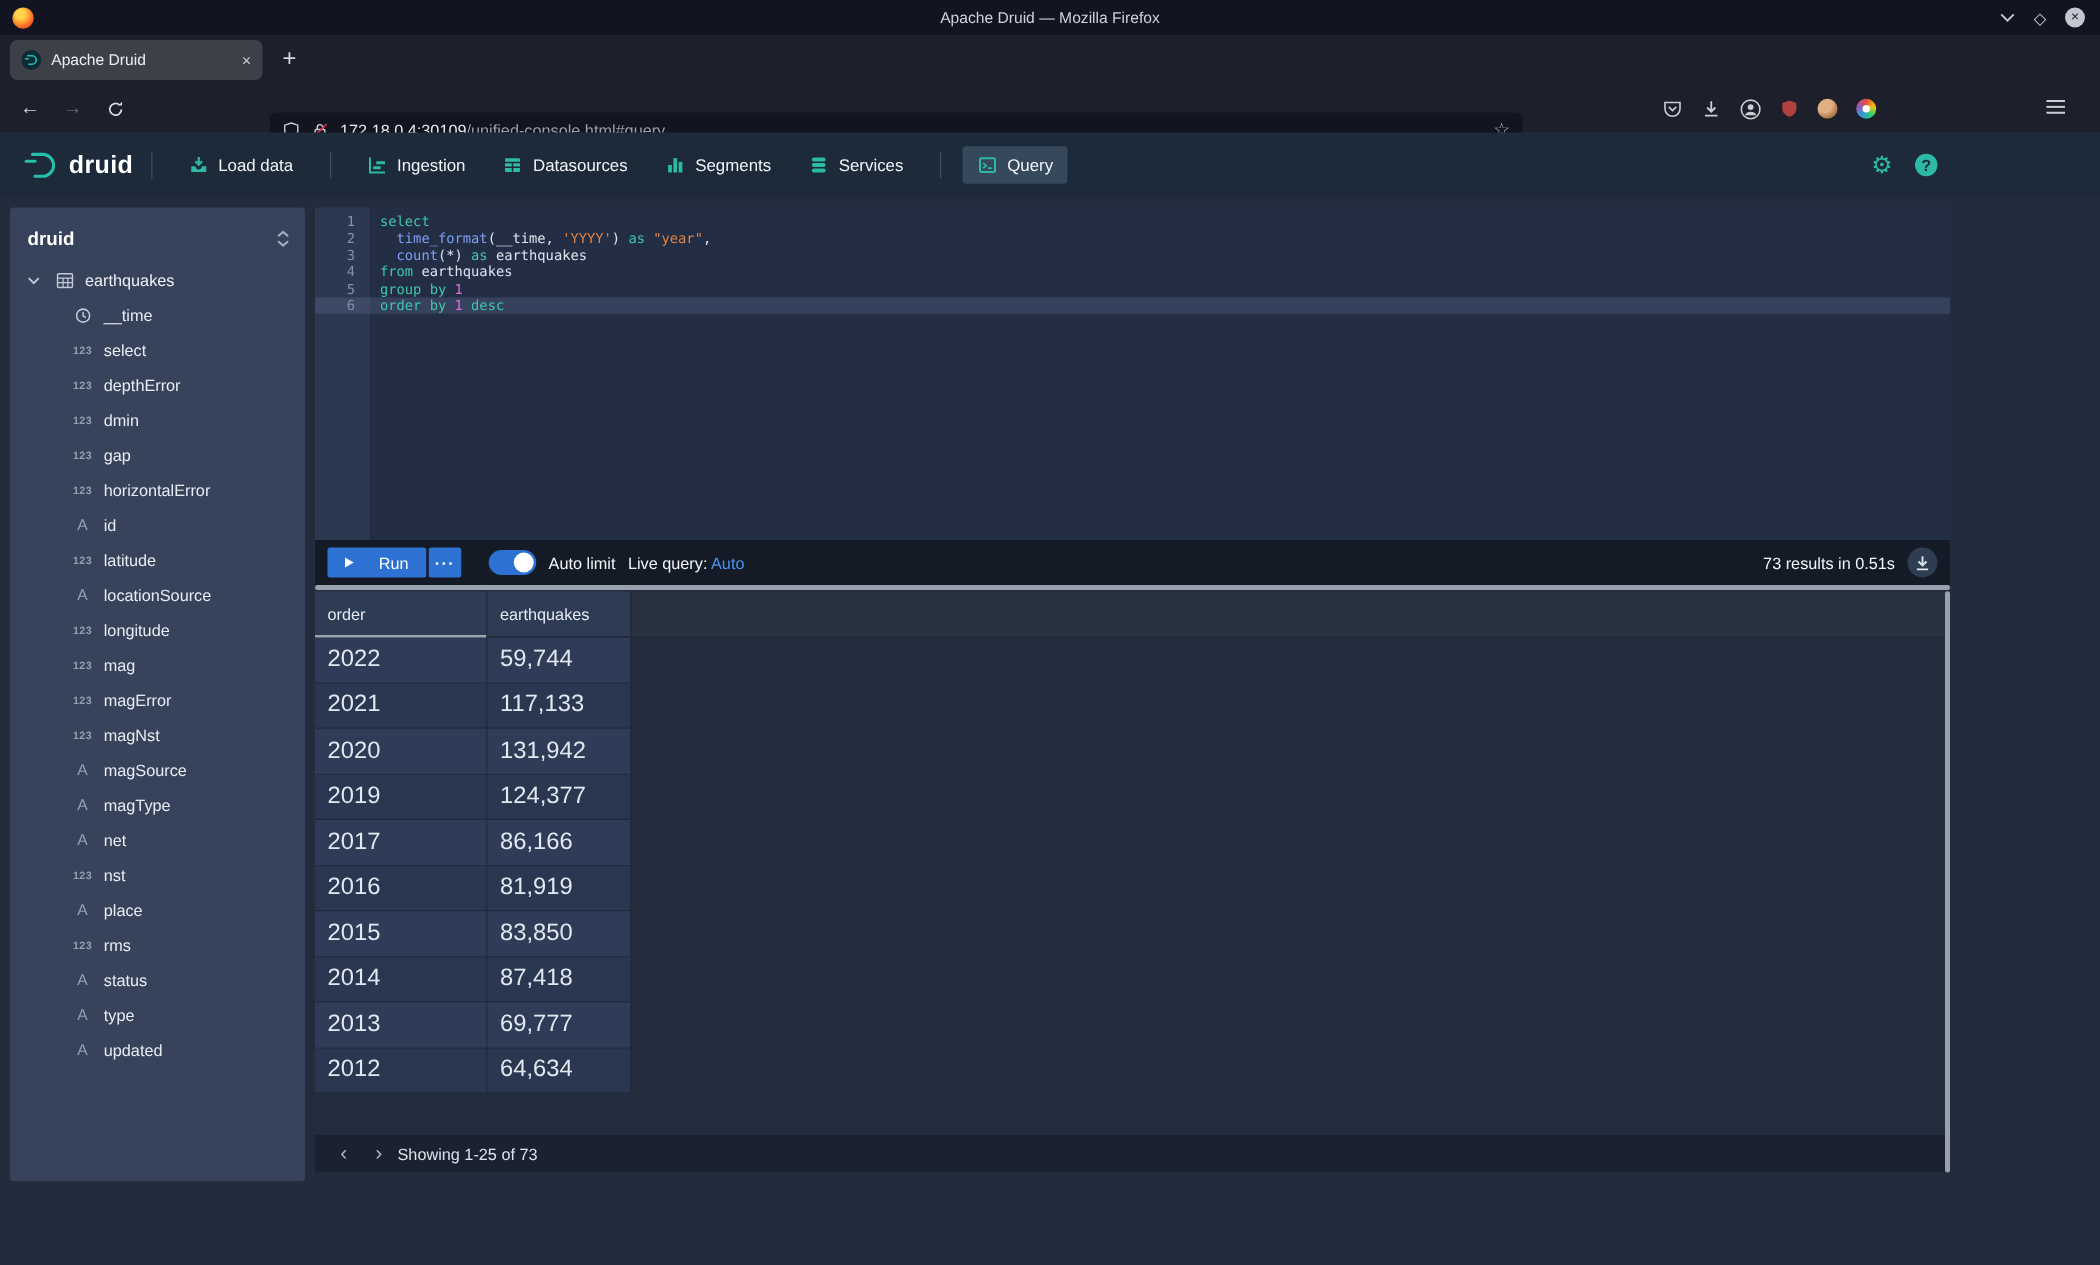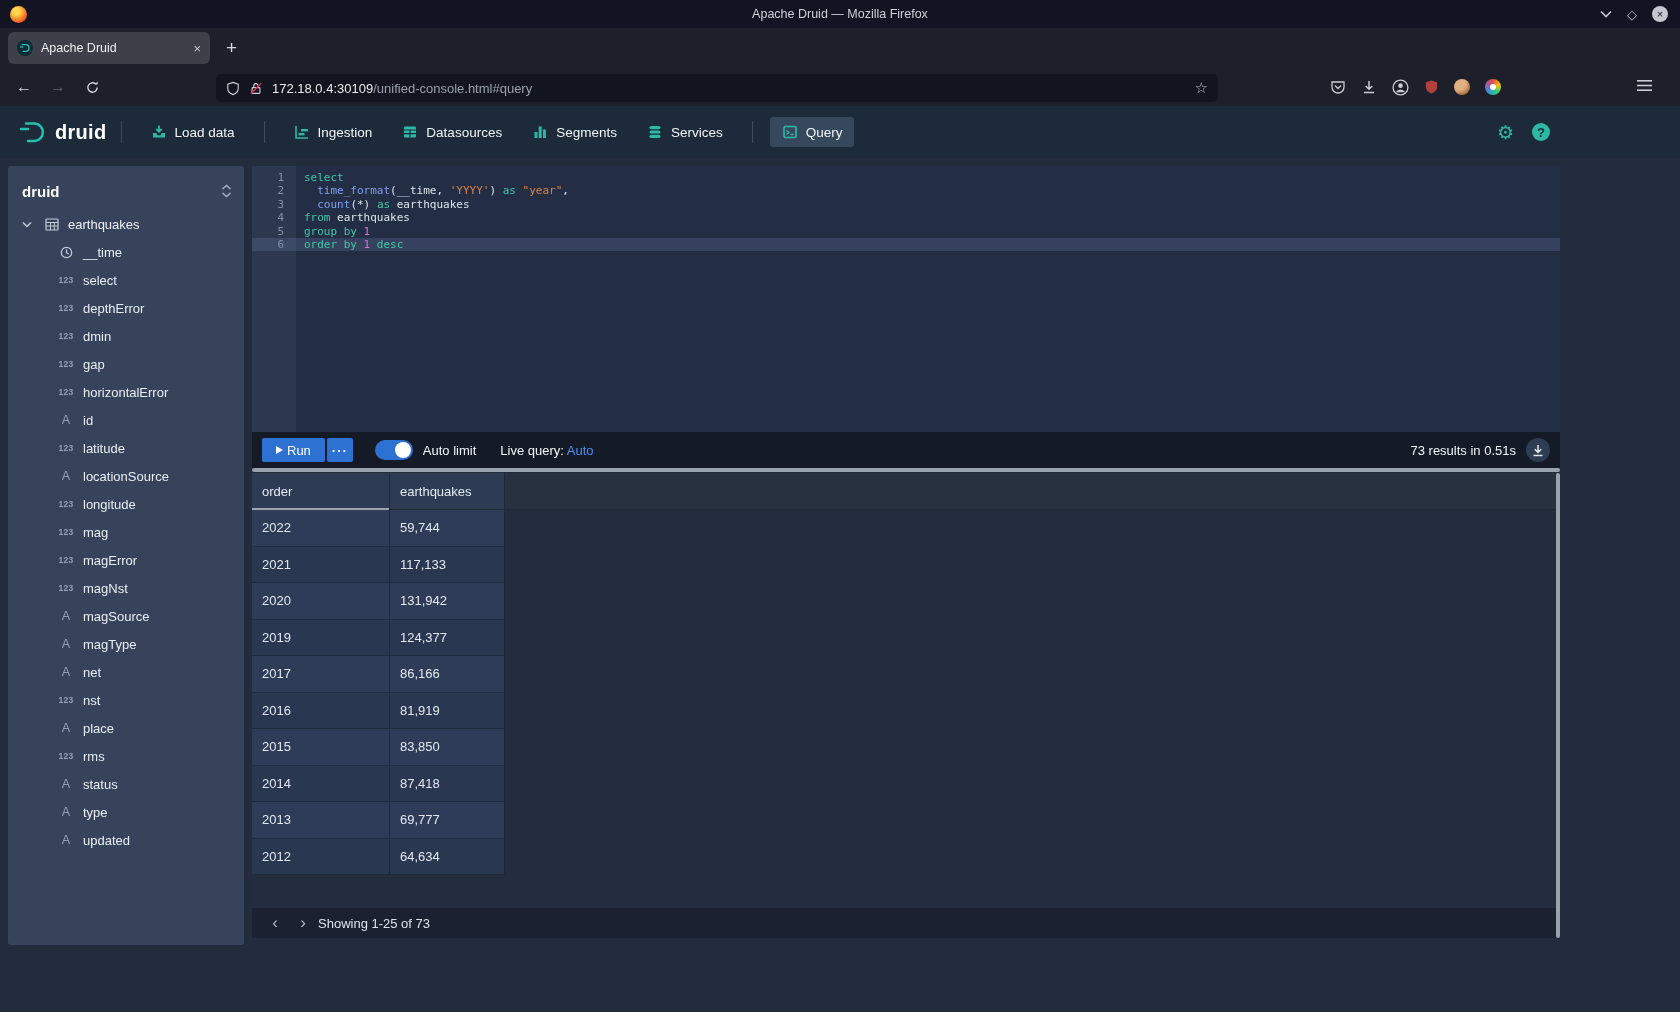--- a/index.html
+++ b/index.html
@@ -21,21 +21,21 @@
   .tabbar{position:absolute;left:0;top:28px;width:1680px;height:40px;background:#1d202a;
     display:flex;align-items:center}
   .tab{margin-left:8px;width:202px;height:32px;background:#3d4049;border-radius:6px;
     display:flex;align-items:center;padding:0 9px;color:#eceef2;font-size:12.5px;gap:8px}
   .tab-close{margin-left:auto;color:#c6cad2;font-size:13px}
   .newtab{margin-left:16px;color:#d2d6dd;font-size:19px;font-weight:400}
 
   .urlrow{position:absolute;left:0;top:68px;width:1680px;height:38px;background:#1d202a}
   .nav-ic{position:absolute;top:0;height:38px;width:32px;display:flex;align-items:center;
     justify-content:center;color:#d6dae0;font-size:16px}
-  .addr{position:absolute;left:216px;top:6px;width:1002px;height:28px;background:#12151f;
+  .addr{position:absolute;left:216px;top:22px;width:1002px;height:28px;background:#12151f;
     border-radius:5px;display:flex;align-items:center;padding:0 10px;gap:9px}
   .addr-url{font-size:13px;color:#e7eaee;white-space:nowrap}
   .addr-url .path{color:#9aa1ac}
   .addr-star{margin-left:auto;color:#b9bfc9;font-size:15px}
   .tb-icons{position:absolute;left:1330px;top:0;height:38px;display:flex;gap:15px;align-items:center}
   .ext-avatar{width:16px;height:16px;border-radius:50%;
     background:radial-gradient(circle at 35% 30%, #e0b084 0 40%, #a8703f 75%, #7c4c24 100%)}
   .ext-pin{width:16px;height:16px;border-radius:50%;position:relative;
     background:conic-gradient(#e74c3c,#f1c40f,#2ecc71,#3498db,#9b59b6,#e74c3c)}
   .ext-pin::after{content:"";position:absolute;left:5px;top:5px;width:6px;height:6px;
@@ -82,47 +82,47 @@
   .ed-line{display:flex;height:13.4px}
   .ed-line.active{background:rgba(130,150,190,.20)}
   .ed-no{width:44px;flex:none;text-align:right;padding-right:12px;color:#8290aa}
   .ed-code{padding-left:8px;white-space:pre}
   .tk-kw{color:#3fc7a9}.tk-fn{color:#7f9ff2}.tk-str{color:#df8344}
   .tk-num{color:#d86ee0}.tk-pl{color:#dce3ee}
 
   .runbar{height:36px;background:#141b27;display:flex;align-items:center;padding:0 10px;
     gap:10px;color:#f2f5f9;font-size:13px}
   .run-btn{height:24px;background:#2d72d2;border-radius:2px;display:flex;align-items:center;
-    padding:0 14px;gap:4px;color:#fff}
+    padding:0 14px;gap:20px;color:#fff}
   .play{width:0;height:0;border-left:7px solid #fff;border-top:4.5px solid transparent;
     border-bottom:4.5px solid transparent}
   .more-btn{height:24px;width:26px;margin-left:-8px;background:#2d72d2;border-radius:2px;
     color:#fff;display:flex;align-items:center;justify-content:center;font-weight:700;letter-spacing:1px}
   .switch{width:38px;height:20px;border-radius:10px;background:#2d72d2;position:relative;margin-left:12px}
   .switch .knob{position:absolute;right:2px;top:2px;width:16px;height:16px;border-radius:50%;background:#fff}
-  .live{margin-left:14px}
+  .live{}
   .live .val{color:#4c90f0}
   .results-info{margin-left:auto;display:flex;align-items:center;gap:10px}
   .dl-circle{width:24px;height:24px;border-radius:50%;background:#2e3d52;
     display:flex;align-items:center;justify-content:center}
 
   .hscroll{height:5px;background:#222c3c;position:relative}
   .hscroll-thumb{position:absolute;left:0;right:0;top:0;height:4px;background:#99a1ad;border-radius:2px}
 
   .results{position:relative;background:#232d3e}
   .rt-header{display:flex;height:37px;border-bottom:1px solid #1e2836}
   .rt-hcell{display:flex;align-items:center;padding-left:10px;font-size:13px;color:#e6ebf2;
     background:#2d3b54;border-right:1px solid #1e2937;position:relative}
   .rt-hcell.year{width:138px}
   .rt-hcell.quakes{width:115px}
   .rt-hfill{flex:1;background:#273140}
   .sort-line{position:absolute;left:0;right:0;bottom:-1px;height:2px;background:#9aa4b2}
   .rt-body{height:398px;overflow:hidden}
   .rt-row{display:flex;height:36.5px}
-  .rt-cell{display:flex;align-items:center;padding-left:10px;font-size:13px;color:#e2e8f0;
+  .rt-cell{display:flex;align-items:center;padding-left:10px;font-size:19px;color:#e2e8f0;
     border-right:1px solid #1e2937;border-bottom:1px solid rgba(10,18,30,.35)}
   .rt-cell.year{width:138px}
   .rt-cell.quakes{width:115px}
   .rt-row:nth-child(odd) .rt-cell{background:#2e3c57}
   .rt-row:nth-child(even) .rt-cell{background:#293850}
   .rt-fill{flex:1;background:#232d3e}
 
   .rfooter{height:30px;background:#1a2231;display:flex;align-items:center;padding:0 10px;
     gap:2px;color:#dde3ea;font-size:13px}
   .pg-btn{width:26px;height:24px;display:flex;align-items:center;justify-content:center;

